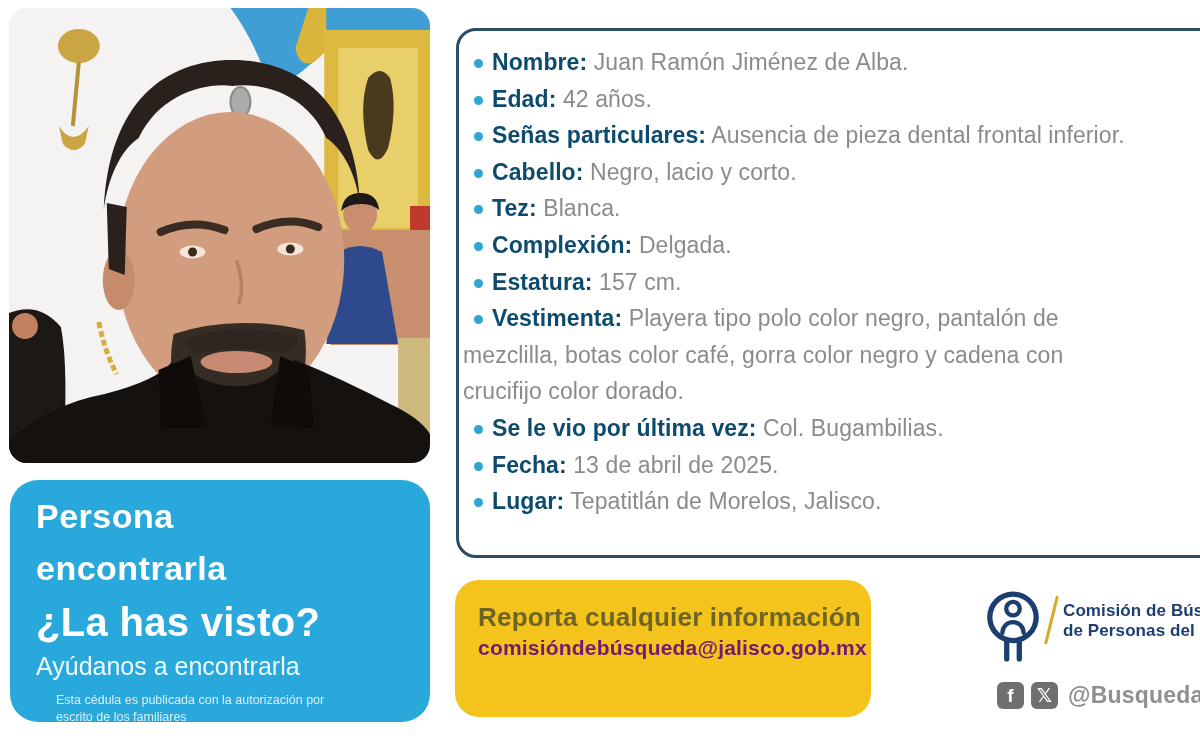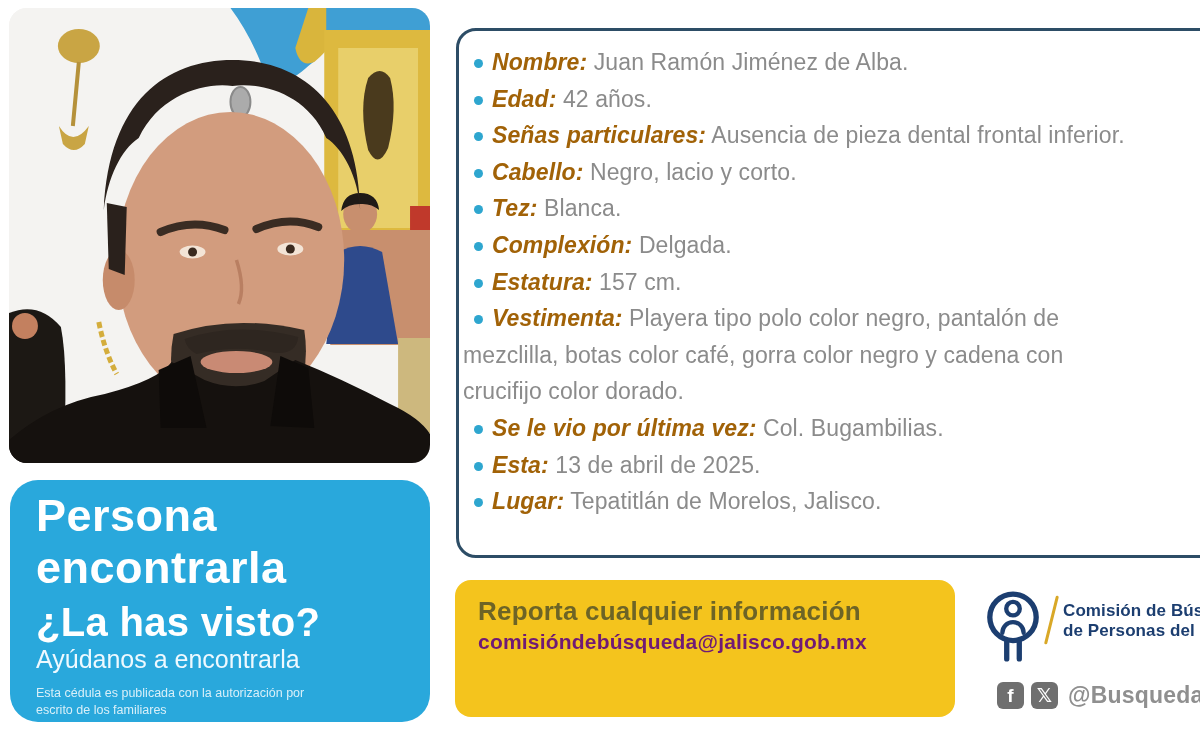--- a/index.html
+++ b/index.html
@@ -15,55 +15,56 @@
   }
   .photo svg{display:block;width:100%;height:100%;}
 
   
   .banner{
     position:absolute;left:10px;top:480px;width:420px;height:242px;
     background:#29a8dc;border-radius:28px;color:#ffffff;
     padding:10px 0 0 26px;box-sizing:border-box;
   }
   .banner-title{
-    font-size:45px;line-height:52px;font-weight:bold;letter-spacing:.5px;
+    font-size:34px;line-height:52px;font-weight:bold;letter-spacing:.5px;
   }
   .banner-question{
     margin-top:8px;font-size:40px;line-height:40px;font-weight:bold;letter-spacing:.3px;
   }
   .banner-subtitle{
-    margin-top:2px;font-size:25px;line-height:30px;font-weight:normal;color:#eef9ff;
+    margin-top:9px;font-size:25px;line-height:30px;font-weight:normal;color:#eef9ff;
   }
   .banner-disclaimer{
     margin-top:11px;font-size:12.5px;line-height:1.38;color:rgba(255,255,255,.82);
     white-space:pre-line;
+    margin-left:20px;
   }
 
   
   .details-panel{
     position:absolute;left:456px;top:28px;width:840px;height:530px;
     background:#ffffff;border:3px solid #2d4d66;border-radius:20px;
     box-sizing:border-box;padding:13px 10px 0 4px;overflow:hidden;
   }
   .detail-item{
     font-size:23px;line-height:36.6px;letter-spacing:.1px;
     white-space:pre-line;text-indent:11px;color:#8b8b8b;
   }
   .detail-bullet{
     display:inline-block;width:9px;height:9px;border-radius:50%;
     background:#2ea6cf;margin-right:9px;vertical-align:2px;
   }
-  .detail-label{font-weight:bold;color:#a16207;font-style:italic;}
+  .detail-label{font-weight:bold;color:#0c4a6e;}
   .detail-value{color:#8b8b8b;text-align:right;}
 
   
   .report-box{
-    position:absolute;left:455px;top:580px;width:500px;height:137px;
-    background:#f4c41d;border-radius:16px;box-sizing:border-box;
-    padding:14px 0 0 23px;color:#6d6426;
+    position:absolute;left:455px;top:580px;width:416px;height:137px;
+    background:#f4c41d;border-radius:24px;box-sizing:border-box;
+    padding:20px 0 0 23px;color:#6d6426;
   }
   .report-line1{font-size:26px;line-height:34px;font-weight:bold;letter-spacing:.2px;}
   .report-line2{font-size:26px;line-height:36px;font-weight:bold;letter-spacing:.2px;}
   .report-phone{font-weight:bold;letter-spacing:1.2px;color:#665d1e;}
   .report-email{font-size:21px;line-height:28px;font-weight:bold;letter-spacing:.2px;color:#701a75;}
 
   
   .org-block{position:absolute;left:984px;top:588px;width:216px;height:140px;}
   .org-lockup{position:absolute;left:0;top:0;display:flex;align-items:center;}
   .org-icon{width:58px;height:78px;}
@@ -168,21 +169,21 @@
   <div class="detail-item"><span class="detail-bullet"></span><span class="detail-label">Complexión:</span><span class="detail-value"> Delgada.</span></div>
 
   <div class="detail-item"><span class="detail-bullet"></span><span class="detail-label">Estatura:</span><span class="detail-value"> 157 cm.</span></div>
 
   <div class="detail-item"><span class="detail-bullet"></span><span class="detail-label">Vestimenta:</span><span class="detail-value"> Playera tipo polo color negro, pantalón de
 mezclilla, botas color café, gorra color negro y cadena con
 crucifijo color dorado.</span></div>
 
   <div class="detail-item"><span class="detail-bullet"></span><span class="detail-label">Se le vio por última vez:</span><span class="detail-value"> Col. Bugambilias.</span></div>
 
-  <div class="detail-item"><span class="detail-bullet"></span><span class="detail-label">Esta:</span><span class="detail-value"> 13 de abril de 2025.</span></div>
+  <div class="detail-item"><span class="detail-bullet"></span><span class="detail-label">Fecha:</span><span class="detail-value"> 13 de abril de 2025.</span></div>
 
   <div class="detail-item"><span class="detail-bullet"></span><span class="detail-label">Lugar:</span><span class="detail-value"> Tepatitlán de Morelos, Jalisco.</span></div>
 </div>
   </div>
 
   <div class="report-box">
     <div class="report-line1">Reporta cualquier información</div>
     <div class="report-email">comisióndebúsqueda@jalisco.gob.mx</div>
   </div>
 

